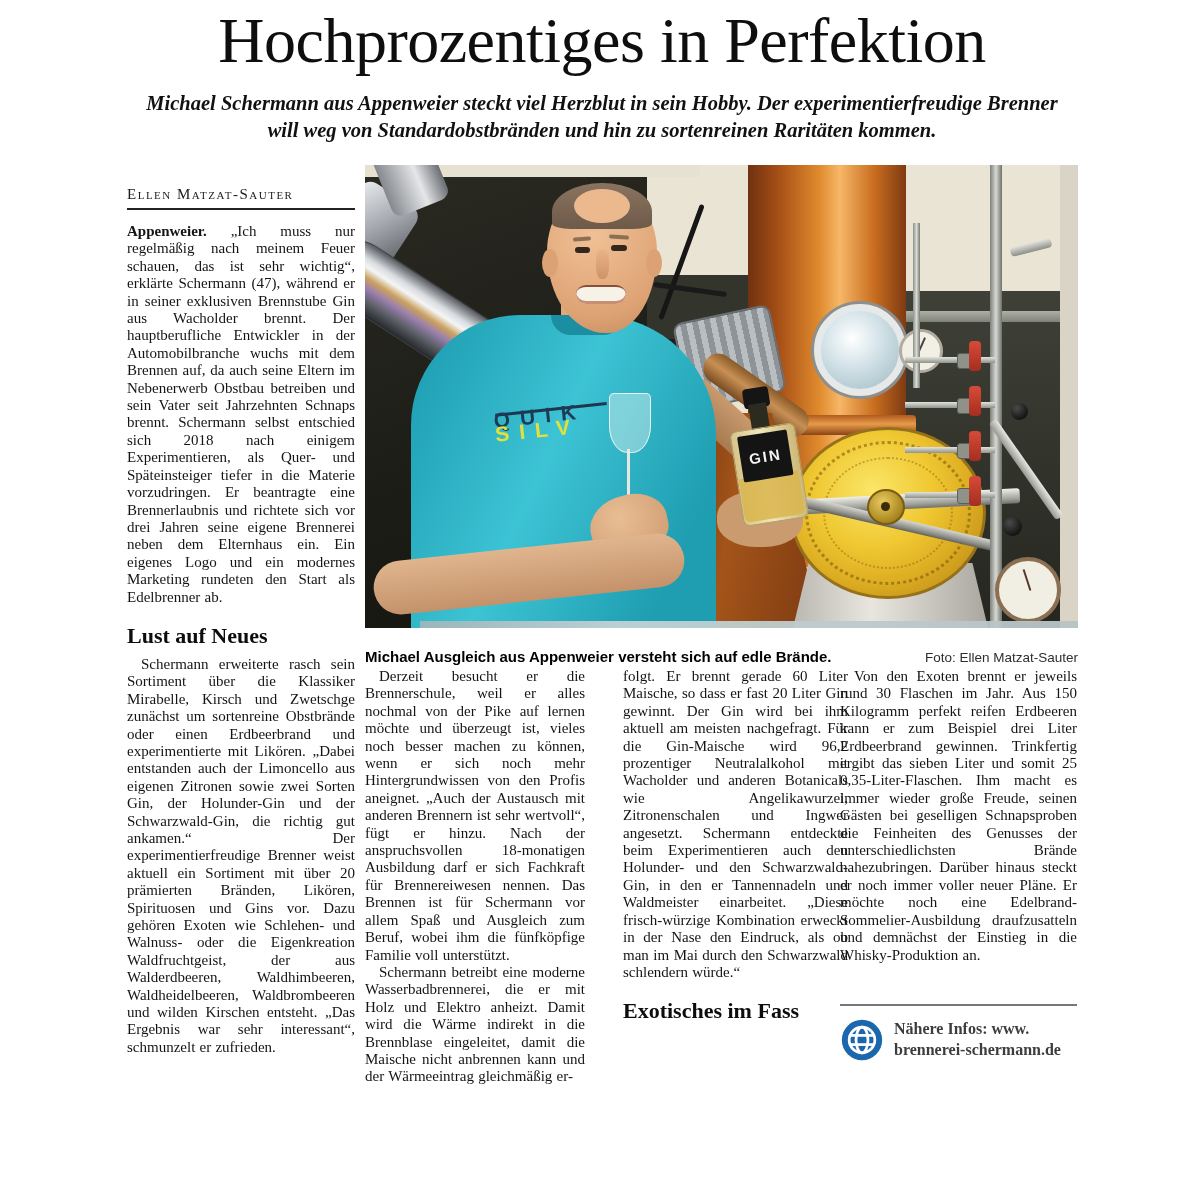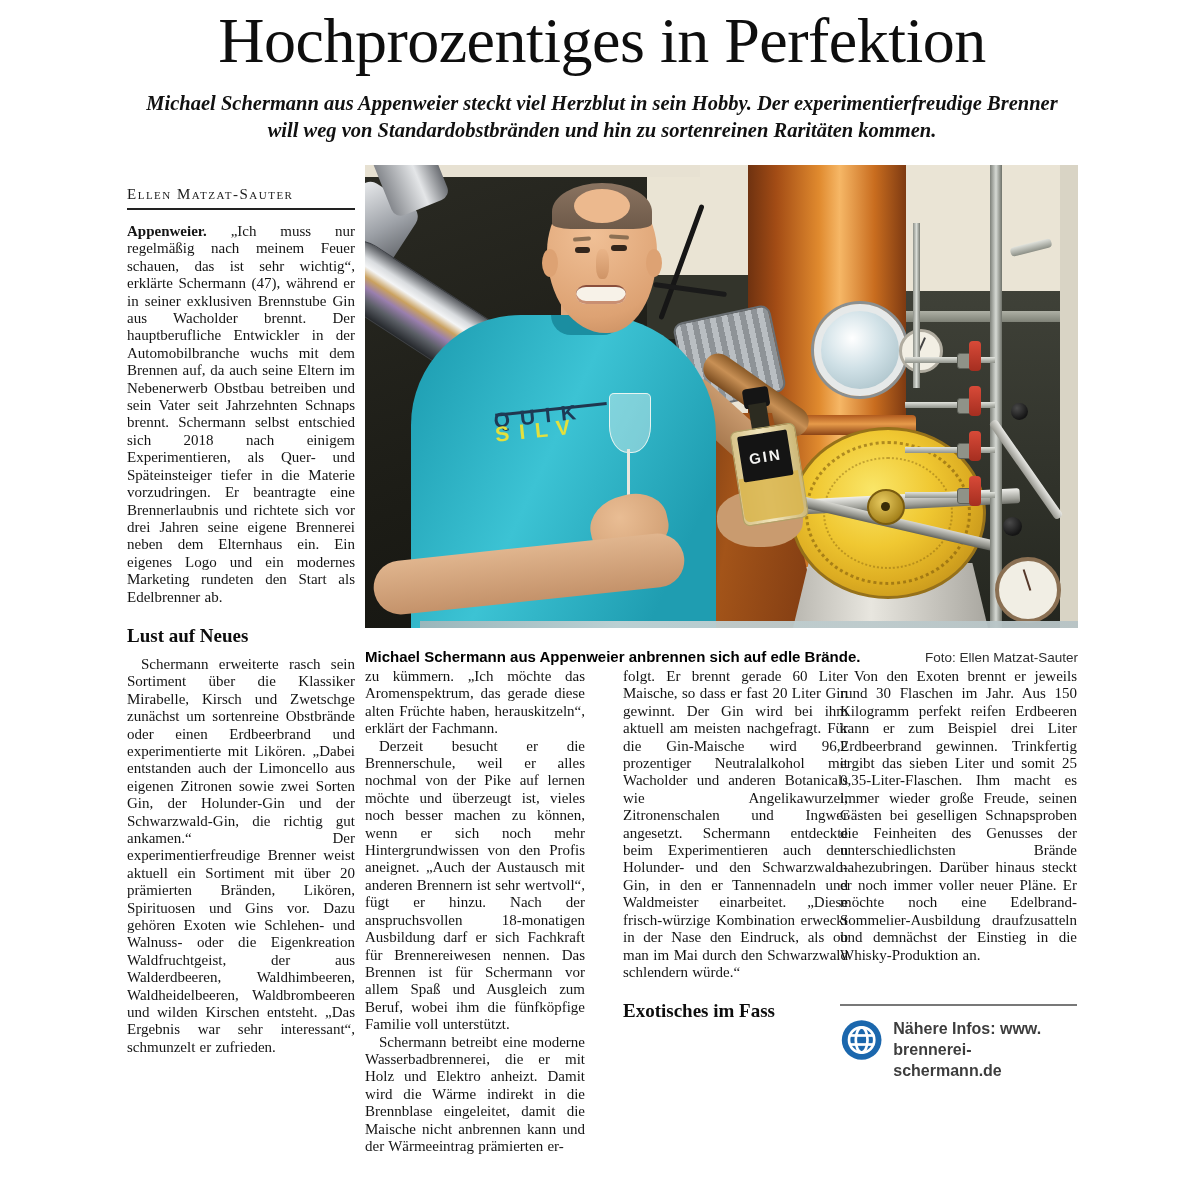--- a/index.html
+++ b/index.html
@@ -20,21 +20,21 @@
   #col-1{left:238px;top:503px;width:220px;}
   #col-2{left:466px;top:503px;width:225px;margin-left:30px;}
   #col-3{left:713px;top:503px;width:237px;}
 
   .byline{font-size:15px;letter-spacing:1.5px;font-variant:small-caps;color:#1c1c1c;}
   .byline-rule{height:2px;background:#222;margin:5px 0 13px 0;}
   .para{margin:0;font-size:15px;line-height:17.4px;text-align:justify;
         hyphens:auto;-webkit-hyphens:auto;word-spacing:.5px;}
   .para.indent{text-indent:14px;}
   .para strong{font-weight:700;}
-  .subhead{margin:20px 0 10px 0;font-size:19px;line-height:20px;font-weight:700;color:#0d0d0d;}
+  .subhead{margin:20px 0 10px 0;font-size:22px;line-height:20px;font-weight:700;color:#0d0d0d;}
 
   
   #photo-wrap{position:absolute;left:238px;top:0;width:713px;height:497px;}
   #photo{position:relative;width:713px;height:463px;overflow:hidden;background:#ebe5d6;}
   #photo div{position:absolute;}
   .ph-darkleft{left:0;top:12px;width:335px;height:451px;background:linear-gradient(160deg,#2a2a23,#1c1c16 60%,#141410);}
   .ph-cream-b{left:282px;top:12px;width:108px;height:102px;background:#eae4d4;}
   .ph-cream-c{left:335px;top:0;width:378px;height:130px;background:#eae4d5;}
   .ph-topstrip{left:0;top:0;width:713px;height:13px;background:#e7e1d2;}
   .ph-darkband{left:282px;top:110px;width:106px;height:64px;background:#33342b;}
@@ -141,21 +141,21 @@
     background:linear-gradient(90deg,#9fb6ba,#c2d2d4 30%,#b7c3c5);}
 
   
   #caption-row{position:absolute;left:0;top:469px;width:713px;display:flex;justify-content:space-between;
     align-items:baseline;font-family:"Liberation Sans",sans-serif;}
   #caption{font-weight:700;font-size:15px;color:#000;}
   #credit{font-size:13.5px;color:#2e2e2e;margin-top:16px;}
 
   
   #infobox{margin-top:40px;border-top:2px solid #787878;padding-top:12px;display:flex;gap:10px;align-items:flex-start;}
-  #infobox .txt{font-family:Liberation Sans, sans-serif;font-weight:700;font-size:16px;line-height:21px;color:#3d3d3d;}
+  #infobox .txt{font-family:Liberation Serif, serif;font-weight:700;font-size:16px;line-height:21px;color:#3d3d3d;}
 </style>
 </head>
 <body>
 
 <div id="page">
   <div id="content">
 
     <h1 class="headline">Hochprozentiges in Perfektion</h1>
     <div class="standfirst">Michael Schermann aus Appenweier steckt viel Herzblut in sein Hobby. Der experimentierfreudige Brenner will weg von Standardobstbränden und hin zu sortenreinen Raritäten kommen.</div>
 
@@ -264,29 +264,28 @@
           </div>
 
           <div class="ph-glassbowl"></div>
           <div class="ph-glassstem"></div>
           <div class="ph-hand"></div>
           <div class="ph-forearm"></div>
           <div class="ph-bottomstrip"></div>
         </div>
 
         <div id="caption-row">
-          <span id="caption">Michael Schermann aus Appenweier anbrennen sich auf edle Brände.</span>
+          <span id="caption">Michael Ausgleich aus Appenweier versteht sich auf edle Brände.</span>
           <span id="credit">Foto: Ellen Matzat-Sauter</span>
         </div>
       </div>
 
       <div class="col" id="col-1">
-          <p class="para">zu kümmern. „Ich möchte das Aromenspektrum, das gerade diese alten Früchte haben, herauskitzeln“, erklärt der Fachmann.</p>
           <p class="para indent">Derzeit besucht er die Brennerschule, weil er alles nochmal von der Pike auf lernen möchte und überzeugt ist, vieles noch besser machen zu können, wenn er sich noch mehr Hintergrundwissen von den Profis aneignet. „Auch der Austausch mit anderen Brennern ist sehr wertvoll“, fügt er hinzu. Nach der anspruchsvollen 18-monatigen Ausbildung darf er sich Fachkraft für Brennereiwesen nennen. Das Brennen ist für Schermann vor allem Spaß und Ausgleich zum Beruf, wobei ihm die fünfköpfige Familie voll unterstützt.</p>
-          <p class="para indent">Schermann betreibt eine moderne Wasserbadbrennerei, die er mit Holz und Elektro anheizt. Damit wird die Wärme indirekt in die Brennblase eingeleitet, damit die Maische nicht anbrennen kann und der Wärmeeintrag prämierten er-</p>
+          <p class="para indent">Schermann betreibt eine moderne Wasserbadbrennerei, die er mit Holz und Elektro anheizt. Damit wird die Wärme indirekt in die Brennblase eingeleitet, damit die Maische nicht anbrennen kann und der Wärmeeintrag gleichmäßig er-</p>
         </div>
       <div class="col" id="col-2">
           <p class="para">folgt. Er brennt gerade 60 Liter Maische, so dass er fast 20 Liter Gin gewinnt. Der Gin wird bei ihm aktuell am meisten nachgefragt. Für die Gin-Maische wird 96,2 prozentiger Neutralalkohol mit Wacholder und anderen Botanicals wie Angelikawurzel, Zitronenschalen und Ingwer angesetzt. Schermann entdeckte beim Experimentieren auch den Holunder- und den Schwarzwald-Gin, in den er Tannennadeln und Waldmeister einarbeitet. „Diese frisch-würzige Kombination erweckt in der Nase den Eindruck, als ob man im Mai durch den Schwarzwald schlendern würde.“</p>
           <h3 class="subhead">Exotisches im Fass</h3>
         </div>
       <div class="col" id="col-3">
         <div id="col-3-blocks">
             <p class="para indent">Von den Exoten brennt er jeweils rund 30 Flaschen im Jahr. Aus 150 Kilogramm perfekt reifen Erdbeeren kann er zum Beispiel drei Liter Erdbeerbrand gewinnen. Trinkfertig ergibt das sieben Liter und somit 25 0,35-Liter-Flaschen. Ihm macht es immer wieder große Freude, seinen Gästen bei geselligen Schnapsproben die Feinheiten des Genusses der unterschiedlichsten Brände nahezubringen. Darüber hinaus steckt er noch immer voller neuer Pläne. Er möchte noch eine Edelbrand-Sommelier-Ausbildung draufzusatteln und demnächst der Einstieg in die Whisky-Produktion an.</p>
           </div>
         <div id="infobox">

